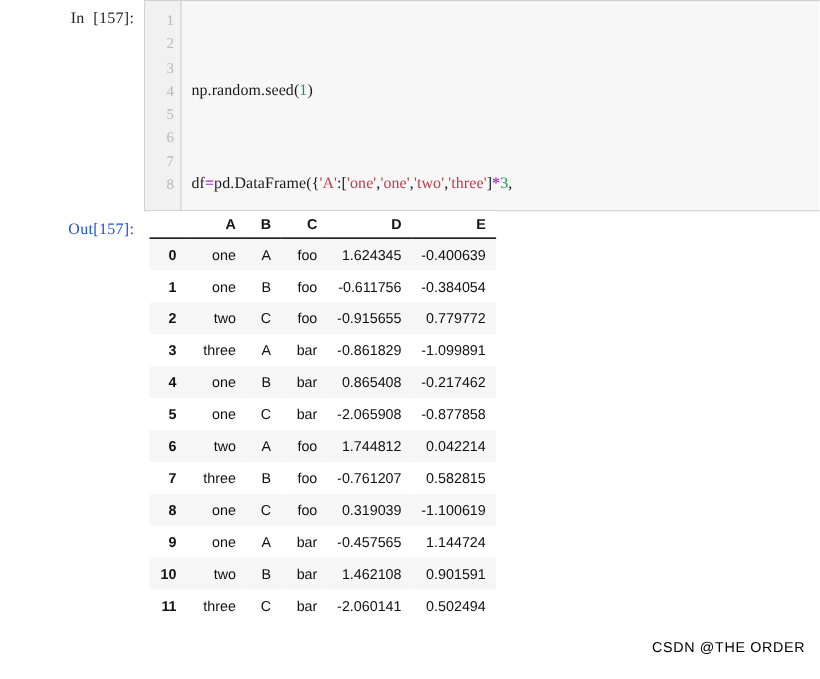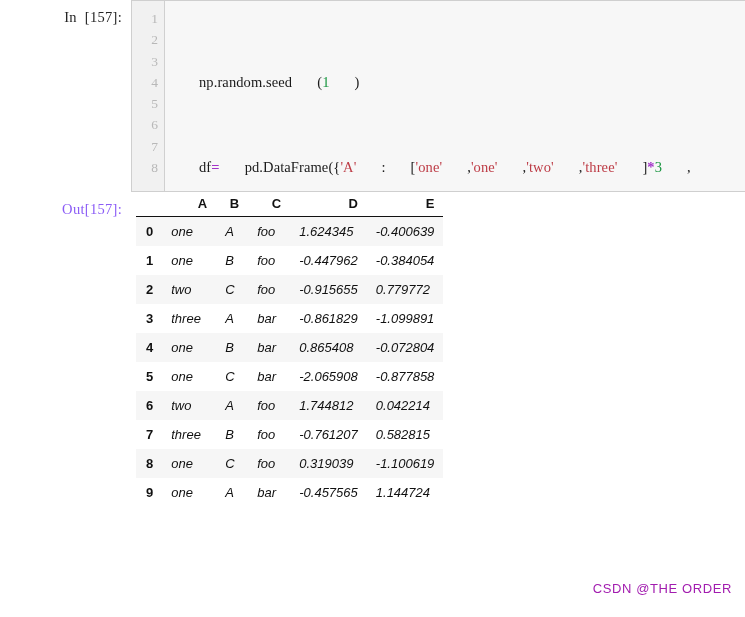--- a/index.html
+++ b/index.html
@@ -71,38 +71,38 @@
     font-size: 14.5px;
     line-height: 21.3px;
     color: #1a1a1a;
     white-space: pre;
     letter-spacing: 0.1px;
   }
   .code-lines div { height: 21.3px; }
   .tok-str  { color: #bd3c46; }
   .tok-num  { color: #1a9641; }
   .tok-op   { color: #a333c8; font-weight: bold; }
-  .tok-pl   { color: #1a1a1a; margin-left: 25px; }
+  .tok-pl   { color: #1a1a1a; }
 
   
   .cell-output {
     position: absolute;
     left: 0;
     top: 192px;
     width: 745px;
   }
   .prompt-out {
     position: absolute;
     left: 0;
     top: 9px;
     width: 122px;
     text-align: right;
     font-family: "Liberation Serif", serif;
     font-size: 14.5px;
-    color: #8b5cf6;
+    color: #1d4ed8;
     letter-spacing: 0.3px;
     white-space: pre;
   }
   .df-wrap {
     position: absolute;
     left: 136px;
     top: 0;
   }
   table.df {
     border-collapse: collapse;
@@ -119,41 +119,40 @@
     white-space: nowrap;
   }
   table.df thead th.idx-head { border-bottom: 1.6px solid #111111; }
   table.df tbody th {
     font-weight: bold;
     text-align: right;
     padding: 7px 9px 7px 10px;
     white-space: nowrap;
   }
   table.df tbody td {
-    text-align: left;
+    text-align: right;
     padding: 7px 9px 7px 9px;
     white-space: nowrap;
-    font-style: italic;
   }
   table.df tbody tr.odd { background: #f6f6f6; }
   table.df tbody tr.even { background: #ffffff; }
   .col-a { min-width: 36px; }
   .col-b { min-width: 14px; }
   .col-c { min-width: 24px; }
   .col-d { min-width: 58px; }
   .col-e { min-width: 58px; }
 
   
   .watermark {
     position: absolute;
     right: 13px;
     bottom: 21px;
     font-family: "Liberation Sans", sans-serif;
     font-size: 13px;
-    color: #a21caf;
+    color: #000000;
     letter-spacing: 0.6px;
     white-space: nowrap;
   }
 </style>
 </head>
 <body>
 
 <div class="cell-input">
 
   <div class="prompt-in">In  [157]:</div>
@@ -216,21 +215,21 @@
             <td class="col-b">A</td>
             <td class="col-c">foo</td>
             <td class="col-d">1.624345</td>
             <td class="col-e">-0.400639</td>
           </tr>
           <tr class="even">
             <th>1</th>
             <td class="col-a">one</td>
             <td class="col-b">B</td>
             <td class="col-c">foo</td>
-            <td class="col-d">-0.447962</td>
+            <td class="col-d">-0.611756</td>
             <td class="col-e">-0.384054</td>
           </tr>
           <tr class="odd">
             <th>2</th>
             <td class="col-a">two</td>
             <td class="col-b">C</td>
             <td class="col-c">foo</td>
             <td class="col-d">-0.915655</td>
             <td class="col-e">0.779772</td>
           </tr>
@@ -241,21 +240,21 @@
             <td class="col-c">bar</td>
             <td class="col-d">-0.861829</td>
             <td class="col-e">-1.099891</td>
           </tr>
           <tr class="odd">
             <th>4</th>
             <td class="col-a">one</td>
             <td class="col-b">B</td>
             <td class="col-c">bar</td>
             <td class="col-d">0.865408</td>
-            <td class="col-e">-0.072804</td>
+            <td class="col-e">-0.217462</td>
           </tr>
           <tr class="even">
             <th>5</th>
             <td class="col-a">one</td>
             <td class="col-b">C</td>
             <td class="col-c">bar</td>
             <td class="col-d">-2.065908</td>
             <td class="col-e">-0.877858</td>
           </tr>
           <tr class="odd">
@@ -282,19 +281,35 @@
             <td class="col-d">0.319039</td>
             <td class="col-e">-1.100619</td>
           </tr>
           <tr class="even">
             <th>9</th>
             <td class="col-a">one</td>
             <td class="col-b">A</td>
             <td class="col-c">bar</td>
             <td class="col-d">-0.457565</td>
             <td class="col-e">1.144724</td>
+          </tr>
+          <tr class="odd">
+            <th>10</th>
+            <td class="col-a">two</td>
+            <td class="col-b">B</td>
+            <td class="col-c">bar</td>
+            <td class="col-d">1.462108</td>
+            <td class="col-e">0.901591</td>
+          </tr>
+          <tr class="even">
+            <th>11</th>
+            <td class="col-a">three</td>
+            <td class="col-b">C</td>
+            <td class="col-c">bar</td>
+            <td class="col-d">-2.060141</td>
+            <td class="col-e">0.502494</td>
           </tr>
         </tbody>
     </table>
   </div>
 </div>
 
 <div class="watermark">CSDN @THE ORDER</div>
 
 </body></html>

